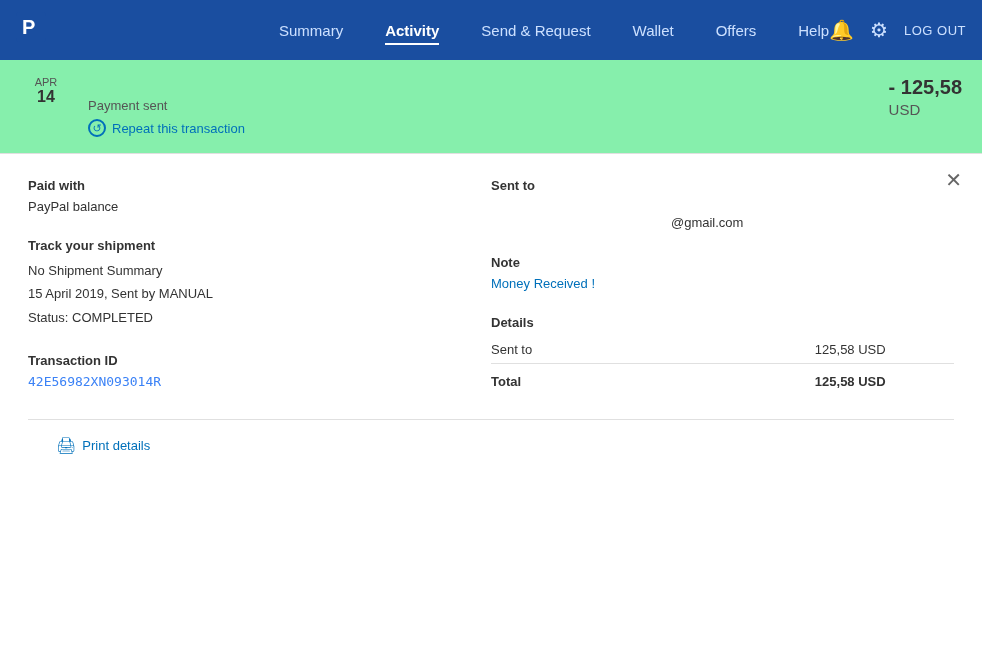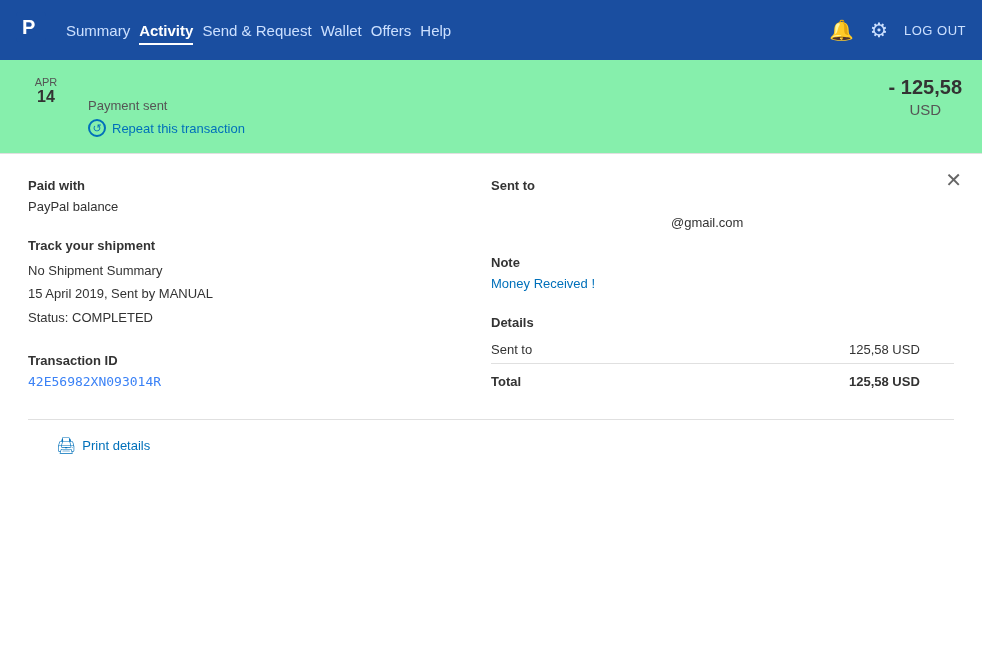--- a/index.html
+++ b/index.html
@@ -17,22 +17,23 @@
     .navbar .logo {
       margin-right: 20px;
       font-size: 22px;
       font-weight: bold;
       color: #fff;
     }
     .nav-links {
       display: flex;
       align-items: center;
       list-style: none;
-      gap: 9px;
+      gap: 42px;
       flex: 1;
+      justify-content: flex-end;
     }
     .nav-links li a {
       color: #cce0ff;
       text-decoration: none;
       font-size: 15px;
       padding-bottom: 4px;
     }
     .nav-links li a.active {
       color: #fff;
       border-bottom: 2px solid #fff;
@@ -128,21 +129,21 @@
       height: 18px;
       border: 2px solid #0070ba;
       border-radius: 50%;
       display: inline-flex;
       align-items: center;
       justify-content: center;
       font-size: 11px;
       color: #0070ba;
     }
     .transaction-amount {
-      text-align: center;
+      text-align: left;
     }
     .amount-value {
       font-size: 20px;
       font-weight: bold;
       color: #333;
     }
     .amount-currency {
       font-size: 15px;
       color: #555;
       margin-top: 2px;
@@ -217,21 +218,21 @@
     .details-table {
       width: 100%;
       border-collapse: collapse;
     }
     .details-table td {
       font-size: 13px;
       padding: 6px 0;
       border-bottom: 1px solid #e0e0e0;
     }
     .details-table td:last-child {
-      text-align: center;
+      text-align: left;
     }
     .details-table .total-row td {
       font-weight: bold;
       border-bottom: none;
       padding-top: 10px;
     }
     .details-table .sent-to-redacted {
       display: inline-block;
       background: linear-gradient(90deg, #0000bb, #2222dd, #0000aa);
       background-size: 120px 12px;

